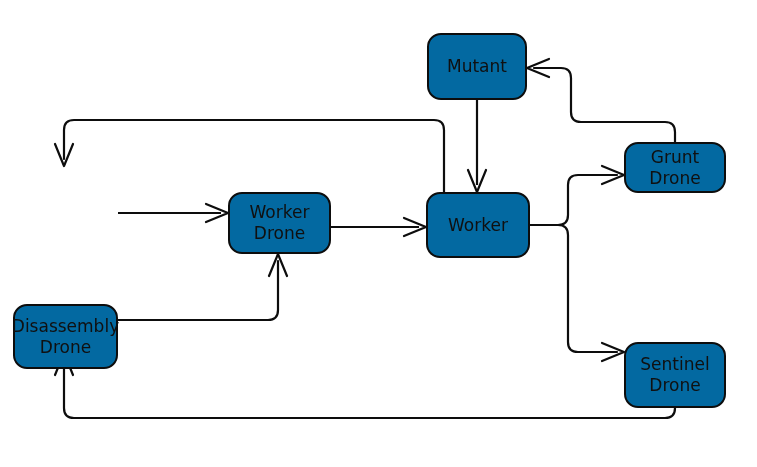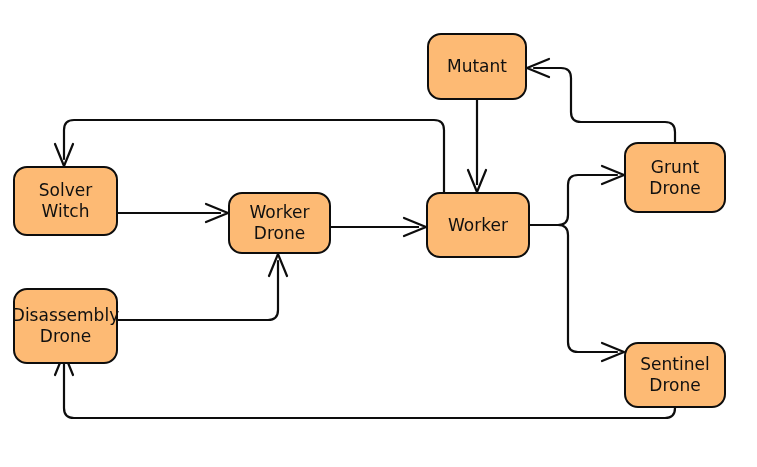--- a/index.html
+++ b/index.html
@@ -20,21 +20,21 @@
   #edge-layer {
     position: absolute;
     left: 0;
     top: 0;
     width: 757px;
     height: 467px;
   }
   .node {
     position: absolute;
     box-sizing: border-box;
-    background: #fdba74;
+    background: #0369a1;
     border: 2.2px solid #0d0d0d;
     border-radius: 14px;
     display: flex;
     align-items: center;
     justify-content: center;
     z-index: 2;
   }
   .node-label {
     font-family: "DejaVu Sans", sans-serif;
     font-size: 17px;
@@ -92,60 +92,54 @@
       <path d="M 118 320 L 268 320 Q 278 320 278 310 L 278 261" fill="none" stroke="#0d0d0d" stroke-width="2.2" stroke-linecap="round"></path>
       <path d="M 269 276 L 278 254 L 287 276" fill="none" stroke="#0d0d0d" stroke-width="2.2" stroke-linecap="round" stroke-linejoin="round"></path>
     </g>
 
     <g>
       <path d="M 675 388 L 675 408 Q 675 418 665 418 L 74 418 Q 64 418 64 408 L 64 360" fill="none" stroke="#0d0d0d" stroke-width="2.2" stroke-linecap="round"></path>
       <path d="M 55 375 L 64 353 L 73 375" fill="none" stroke="#0d0d0d" stroke-width="2.2" stroke-linecap="round" stroke-linejoin="round"></path>
     </g>
   </svg>
 
-  <div class="node" style="left:13px; top:166px; width:105px; height:70px;">
-    <div class="node-label">
-      <span class="ln">Solver</span>
-      <span class="ln">Witch</span>
-    </div>
-  </div>
 
   <div class="node" style="left:228px; top:192px; width:103px; height:62px;justify-content:center;">
     <div class="node-label">
       <span class="ln">Worker</span>
       <span class="ln">Drone</span>
     </div>
   </div>
 
   <div class="node" style="left:426px; top:192px; width:104px; height:66px;">
     <div class="node-label">
       <span class="ln">Worker</span>
     </div>
   </div>
 
   <div class="node" style="left:427px; top:33px; width:100px; height:67px;">
     <div class="node-label">
       <span class="ln">Mutant</span>
     </div>
   </div>
 
-  <div class="node" style="left:624px; top:142px; width:102px; height:71px;">
+  <div class="node" style="left:624px; top:142px; width:102px; height:51px;">
     <div class="node-label">
       <span class="ln">Grunt</span>
       <span class="ln">Drone</span>
     </div>
   </div>
 
   <div class="node" style="left:624px; top:322px; width:102px; height:66px;margin-top:20px;">
     <div class="node-label">
       <span class="ln">Sentinel</span>
       <span class="ln">Drone</span>
     </div>
   </div>
 
-  <div class="node overflow" style="left:13px; top:288px; width:105px; height:76px;">
+  <div class="node overflow" style="left:13px; top:304px; width:105px; height:65px;">
     <div class="node-label">
       <span class="ln">Disassembly</span>
       <span class="ln">Drone</span>
     </div>
   </div>
 
 </div>
 
 </body></html>

